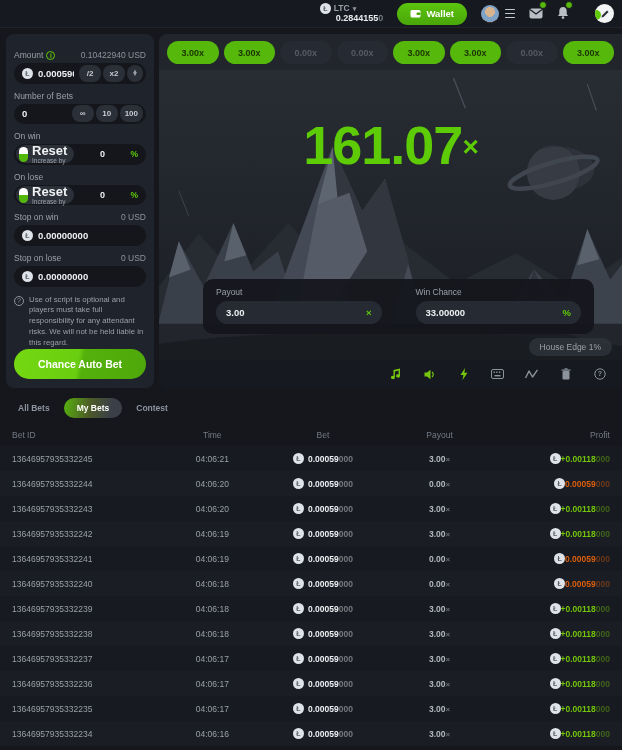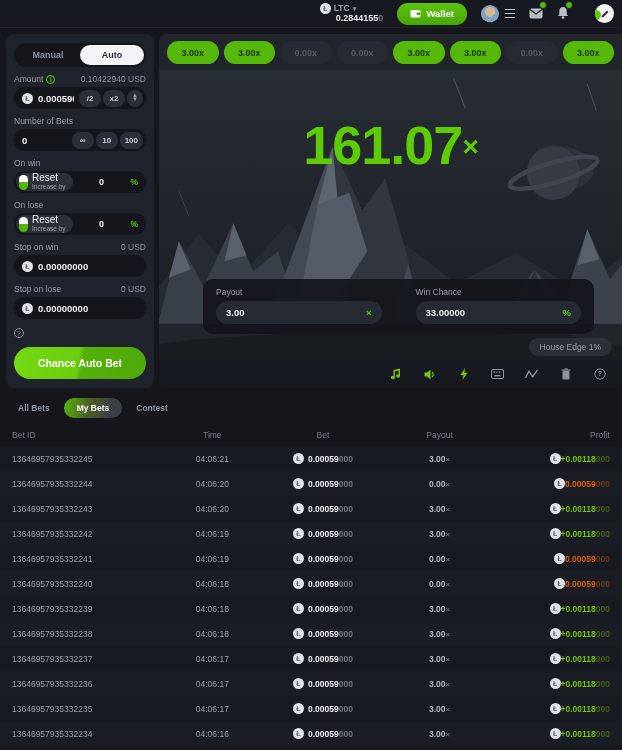--- a/index.html
+++ b/index.html
@@ -56,21 +56,21 @@
     font-family:inherit; font-size:9.5px; width:100%; min-width:0; padding:0; }
   .mini-btns{ display:flex; gap:2px; flex:0 0 auto; }
   .mini-btn{ background:#2a2f38; color:#c6cbd2; border:none; border-radius:8px; height:17px; min-width:22px;
     font-size:8px; font-weight:bold; font-family:inherit; cursor:pointer; padding:0 5px;}
   .stepper{ display:flex; flex-direction:column; align-items:center; justify-content:center; line-height:0.6;
     background:#2a2f38; border-radius:8px; height:17px; width:16px; color:#9aa0a9; font-size:6px; cursor:pointer;}
   .ctl-row{ display:flex; align-items:center; background:var(--input); border-radius:12px; height:22px; padding:0 8px 0 2px; }
   .ctl-pill{ display:flex; align-items:center; gap:4px; background:#2b3039; border-radius:10px; height:18px; padding:0 7px 0 3px; cursor:pointer;}
   .vtoggle{ width:9px; height:15px; border-radius:5px; background:linear-gradient(180deg,#fff 0 46%,#54b80a 46% 100%); }
   .ctl-labels{ display:flex; flex-direction:column; line-height:1.05; }
-  .ctl-labels .a{ font-size:10px; font-weight:normal; color:#f0f1f3; }
+  .ctl-labels .a{ font-size:13px; font-weight:bold; color:#f0f1f3; }
   .ctl-labels .b{ font-size:6.5px; color:#9aa0a9; }
   .ctl-row input{ background:transparent; border:none; outline:none; text-align:center; color:var(--text);
     font-weight:bold; font-size:9px; font-family:inherit; flex:1; min-width:0; }
   .pct{ color:var(--accent); font-size:8.5px; font-weight:bold; }
   .disclaimer{ display:flex; gap:5px; margin-top:8px; }
   .q-i{ flex:0 0 auto; width:10px; height:10px; border:1px solid #8d939d; border-radius:50%; color:#8d939d;
     font-size:7px; display:flex; align-items:center; justify-content:center; margin-top:1px; }
   .disclaimer p{ font-size:7.8px; color:#9aa0a9; line-height:1.4; }
   .start-btn{ margin-top:auto; height:32px; border:none; border-radius:17px; cursor:pointer;
     background:linear-gradient(100deg,#74d812 0%,#6ace10 48%,#54b10b 52%,#4ea80a 100%);
@@ -172,24 +172,20 @@
   <div class="chat-circle">
     <svg width="10" height="10" viewBox="0 0 10 10">
         <path d="M1.5 8.5 L2 6.5 L7 1.5 L8.5 3 L3.5 8 Z" fill="#2a2e35"></path>
       </svg>
   </div>
 </div>
 
 <div class="main">
 
   <div class="left-panel">
-    <div class="mode-tabs">
-      <div class="mode-tab">Manual</div>
-      <div class="mode-tab active">Auto</div>
-    </div>
 
     <div class="lbl-row">
       <span class="lbl">
           <span>Amount</span>
           <span class="info-i">i</span>
         </span>
       <span class="lbl-val">0.10422940 USD</span>
     </div>
     <div class="field">
       <span class="coin">Ł</span>
@@ -259,20 +255,21 @@
       <span class="lbl">Stop on lose</span>
       <span class="lbl-val">0 USD</span>
     </div>
     <div class="field">
       <span class="coin">Ł</span>
       <input readonly="" value="0.00000000" style="">
     </div>
 
     <div class="disclaimer">
       <span class="q-i">?</span>
+      <p>Use of script is optional and players must take full responsibility for any attendant risks. We will not be held liable in this regard.</p>
     </div>
 
     <button class="start-btn">Chance Auto Bet</button>
   </div>
 
   <div class="game-panel">
     <div class="chips-row">
       <div class="chips">
           <div class="chip win">3.00x</div>
           <div class="chip win">3.00x</div>

